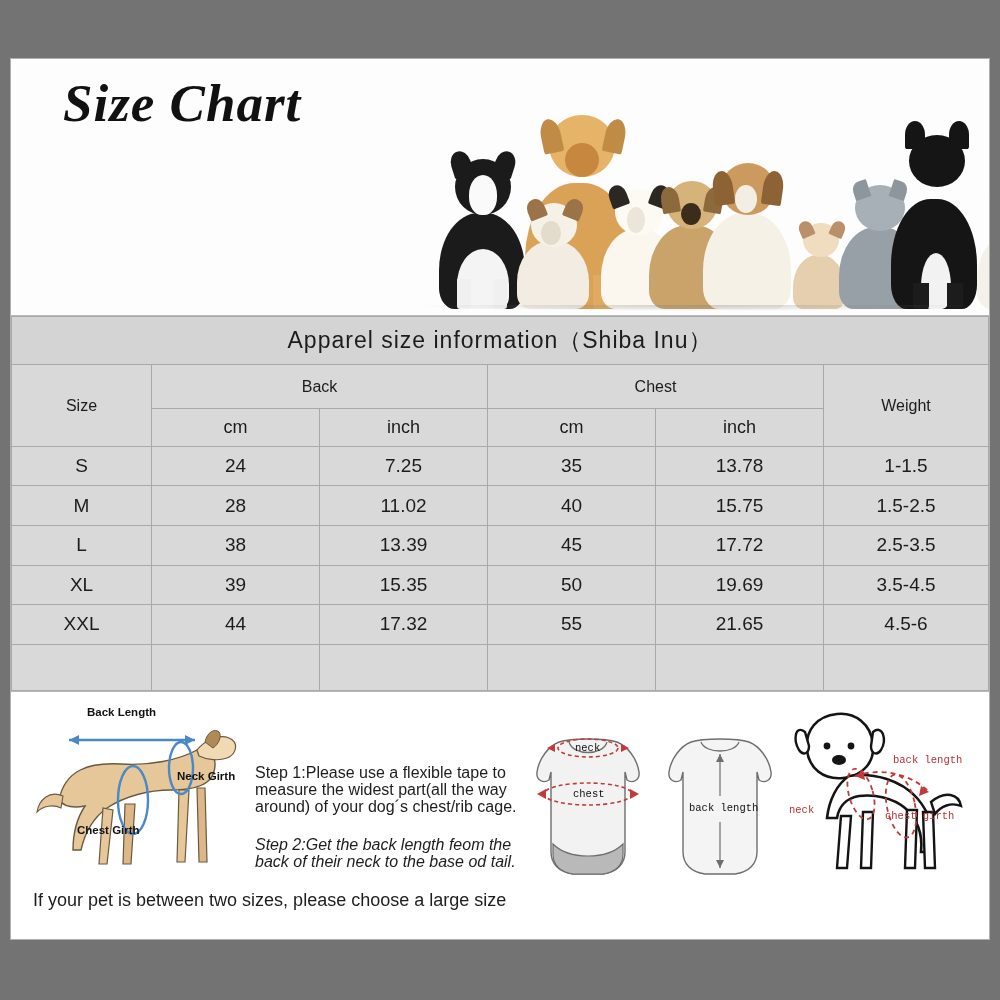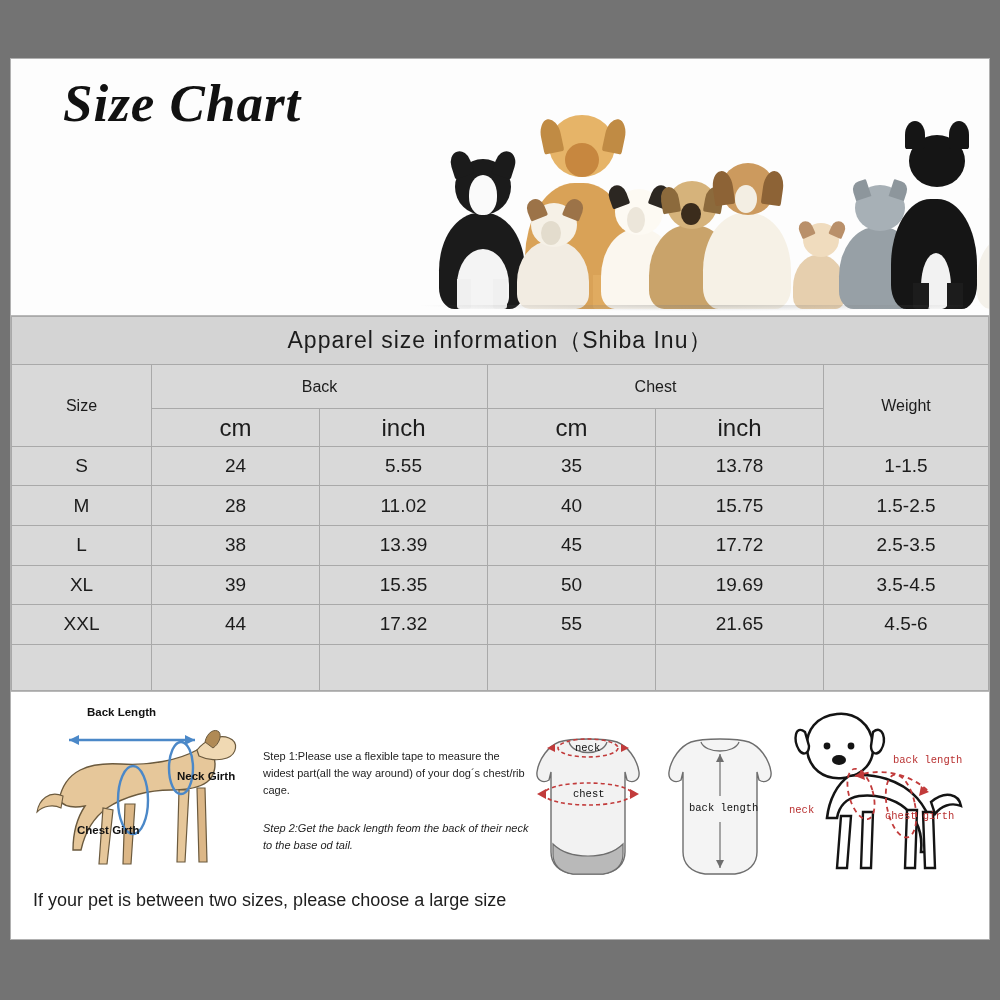--- a/index.html
+++ b/index.html
@@ -96,21 +96,21 @@
     font-weight: normal;
     background: #d9d9d9;
   }
   .caption-cell {
     font-size: 23px;
     letter-spacing: 1px;
     height: 44px;
     background: #d4d4d4 !important;
   }
   .hdr { height: 40px; font-size: 16px; }
-  .unit { height: 34px; font-size: 24px; }
+  .unit { height: 34px; font-size: 18px; }
   .datarow td { height: 36px; }
   .blankrow td { height: 42px; }
   .col-size { width: 140px; }
   .col-n { width: 168px; }
 
   
   .bottom {
     position: absolute;
     left: 10px; top: 692px;
     width: 980px; height: 248px;
@@ -119,25 +119,26 @@
     background: #ffffff;
   }
   .howto {
     position: absolute;
     left: 248px; top: 14px;
     font-size: 18px;
     color: #1d1d1d;
   }
   .step {
     position: absolute;
-    left: 252px;
+    left: 244px;
     width: 268px;
-    font-size: 11px;
+    font-size: 16px;
     line-height: 17px;
     color: #1d1d1d;
+    margin-top: 16px;
   }
   .step1 { top: 56px; }
   .step2 { top: 128px; font-style: italic; }
   .footnote {
     position: absolute;
     left: 22px; top: 198px;
     font-size: 18px;
     color: #1d1d1d;
   }
 
@@ -301,21 +302,21 @@
       <tr class="unit">
         <td class="col-n">cm</td>
         <td class="col-n">inch</td>
         <td class="col-n">cm</td>
         <td class="col-n">inch</td>
       </tr>
 
       <tr class="datarow">
         <td>S</td>
         <td>24</td>
-        <td>5.55</td>
+        <td>7.25</td>
         <td>35</td>
         <td>13.78</td>
         <td>1-1.5</td>
       </tr>
       <tr class="datarow">
         <td>M</td>
         <td>28</td>
         <td>11.02</td>
         <td>40</td>
         <td>15.75</td>

